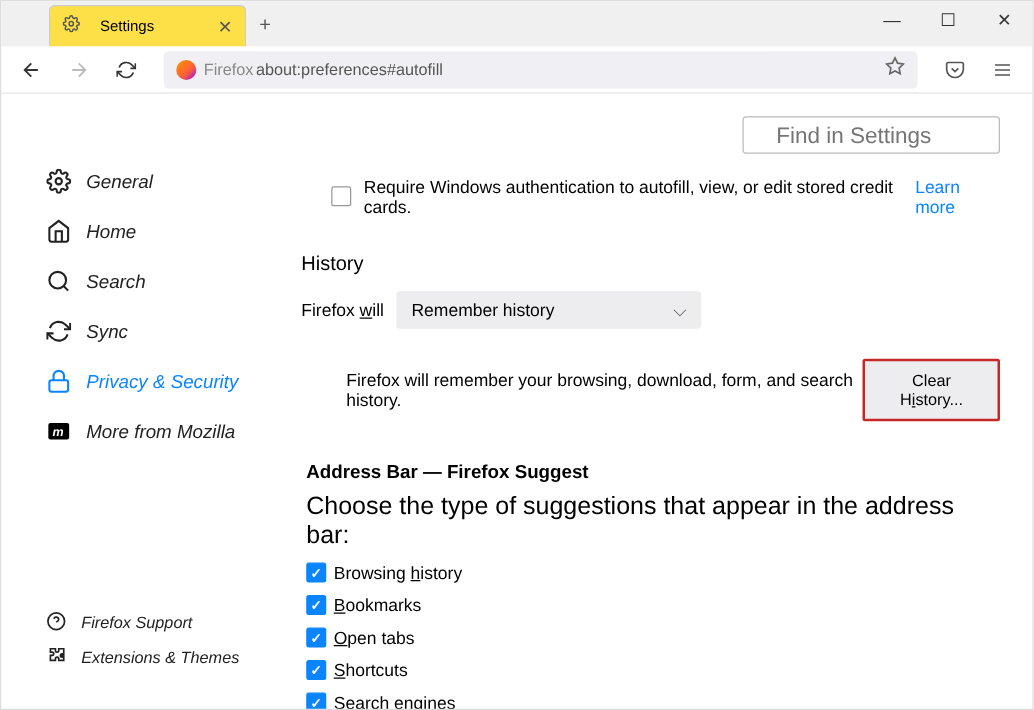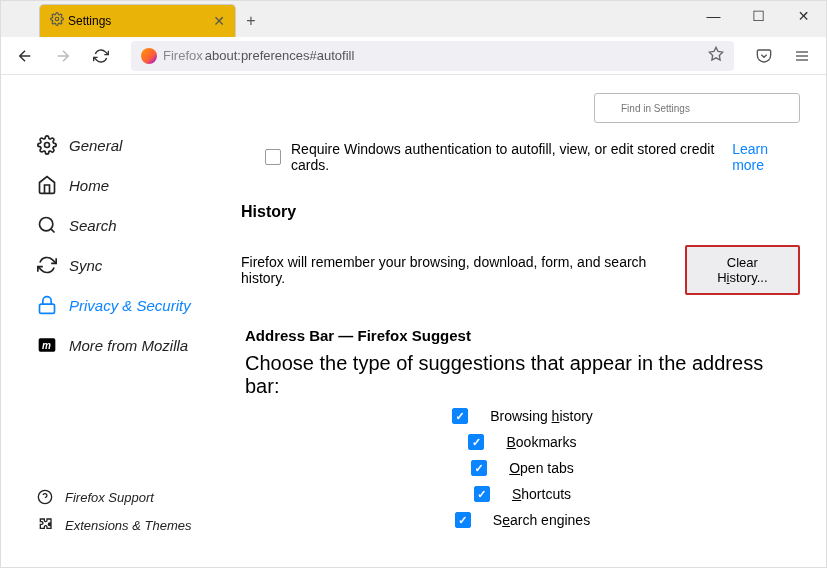--- a/index.html
+++ b/index.html
@@ -1,19 +1,19 @@
 <!DOCTYPE html>
 <html><head>
 <meta charset="utf-8">
 <style>
 * { box-sizing: border-box; margin: 0; padding: 0; font-family: "Segoe UI", Arial, sans-serif; }
 body { width: 827px; height: 568px; background: #fff; overflow: hidden; border: 1px solid #ddd; }
 
 .titlebar { height: 36px; display: flex; align-items: flex-start; background: #f0f0f0; }
-.tab { display: flex; align-items: center; background: #eab308; border: 1px solid #ccc; border-bottom: none; border-radius: 5px 5px 0 0; height: 33px; margin-left: 38px; margin-top: 3px; padding: 0 10px; gap: 4px; width: 197px; }
+.tab { display: flex; align-items: center; background: #fde047; border: 1px solid #ccc; border-bottom: none; border-radius: 5px 5px 0 0; height: 33px; margin-left: 38px; margin-top: 3px; padding: 0 10px; gap: 16px; width: 158px; }
 .tab-icon svg { width: 14px; height: 14px; }
 .tab-title { font-size: 12px; flex: 1; }
 .tab-close { font-size: 14px; color: #555; cursor: pointer; }
 .newtab { width: 30px; display: flex; align-items: center; justify-content: center; font-size: 16px; color: #555; margin-top: 3px; height: 33px; }
 .win-controls { margin-left: auto; display: flex; }
 .win-btn { width: 45px; height: 30px; display: flex; align-items: center; justify-content: center; color: #333; font-size: 14px; }
 
 .toolbar { height: 38px; display: flex; align-items: center; padding: 0 10px; gap: 10px; border-bottom: 1px solid #e5e5e5; }
 .nav-btn { width: 28px; height: 28px; display: flex; align-items: center; justify-content: center; color: #555; }
 .nav-btn.disabled { color: #bbb; }
@@ -29,41 +29,41 @@
 .sidebar { width: 220px; padding: 50px 0 0 30px; display: flex; flex-direction: column; }
 .side-item { display: flex; align-items: center; gap: 12px; padding: 10px 6px; font-size: 15px; color: #222; cursor: pointer; font-style: italic; }
 .side-item.active { color: #0a84ff; }
 .side-item svg { width: 20px; height: 20px; }
 .side-bottom { margin-top: auto; padding-bottom: 30px; }
 .side-bottom .side-item { font-size: 13px; padding: 6px 6px; }
 .side-bottom svg { width: 16px; height: 16px; }
 
 .main { flex: 1; padding: 18px 26px 0 20px; overflow: hidden; }
 .search-row { display: flex; justify-content: flex-end; margin-bottom: 18px; }
-.settings-search { width: 206px; height: 30px; border: 1px solid #bbb; border-radius: 3px; padding: 0 8px 0 26px; font-size: 10px; background: #fff; position: relative; }
+.settings-search { width: 206px; height: 30px; border: 1px solid #bbb; border-radius: 3px; padding: 0 8px 0 26px; font-size: 18px; background: #fff; position: relative; }
 .search-wrap { position: relative; }
 .search-wrap svg { position: absolute; left: 7px; top: 7px; width: 14px; height: 14px; color: #888; }
 .checkbox { width: 16px; height: 16px; border: 1px solid #999; border-radius: 2px; flex-shrink: 0; display: inline-flex; align-items: center; justify-content: center; }
 .checkbox.checked { background: #0a84ff; border-color: #0a84ff; }
 .checkbox.checked::after { content: "✓"; color: #fff; font-size: 11px; font-weight: bold; }
 .link { color: #0a84ff; margin-left: auto; font-size: 14px; }
 .credit-row { margin-left: 24px; display: flex; align-items: center; }
 
-h3 { font-size: 16px; font-weight: 700; margin: 30px 0 12px 0; }
+h3 { font-size: 16px; font-weight: 400; margin: 30px 0 12px 0; }
 .history-row { display: flex; align-items: center; gap: 10px; }
 .history-label { font-size: 14px; }
 .underline-char { text-decoration: underline; }
 .select-box { width: 244px; height: 30px; background: #ededf0; border: none; border-radius: 3px; display: flex; align-items: center; justify-content: space-between; padding: 0 12px; font-size: 14px; }
 .chevron { color: #555; }
-.history-desc { font-size: 14px; margin-top: 24px; display: flex; align-items: center; }
+.history-desc { font-size: 14px; margin-top: 24px; display: flex; align-items: center; margin-left: 36px; }
 .clear-btn { margin-left: auto; background: #ededf0; border: 2px solid #c62828; padding: 8px 14px; font-size: 13px; cursor: pointer; border-radius: 2px; }
 
 .addrbar-head { font-size: 15px; font-weight: 600; margin: 32px 0 8px 4px; }
 .addrbar-sub { font-size: 20px; margin-left: 4px; }
-.cb-row { display: flex; align-items: center; gap: 22px; margin: 10px 0 8px 4px; justify-content: center; }
+.cb-row { display: flex; align-items: center; gap: 6px; margin: 10px 0 8px 4px; }
 .cb-label { font-size: 14px; }
 </style>
 </head>
 <body>
 
 <div class="titlebar">
   <div class="tab">
     <span class="tab-icon">
       <svg viewBox="0 0 24 24" fill="none" stroke="#555" stroke-width="2">
           <circle cx="12" cy="12" r="3"></circle>
@@ -201,20 +201,27 @@
       </div>
     </div>
 
     <div class="credit-row">
       <span class="checkbox"></span>
       <span style="font-size:14px; margin-left:10px;">Require Windows authentication to autofill, view, or edit stored credit cards.</span>
       <span class="link">Learn more</span>
     </div>
 
     <h3>History</h3>
+    <div class="history-row">
+      <span class="history-label"><span>Firefox </span><span class="underline-char">w</span><span>ill</span></span>
+      <div class="select-box">
+        <span>Remember history</span>
+        <span class="chevron">⌵</span>
+      </div>
+    </div>
     <div class="history-desc">
       <span>Firefox will remember your browsing, download, form, and search history.</span>
       <button class="clear-btn"><span>Clear H</span><span class="underline-char">i</span><span>story...</span></button>
     </div>
 
     <div class="addrbar-head">Address Bar — Firefox Suggest</div>
     <div class="addrbar-sub">Choose the type of suggestions that appear in the address bar:</div>
 
     <div class="cb-row">
       <span class="checkbox checked"></span>

